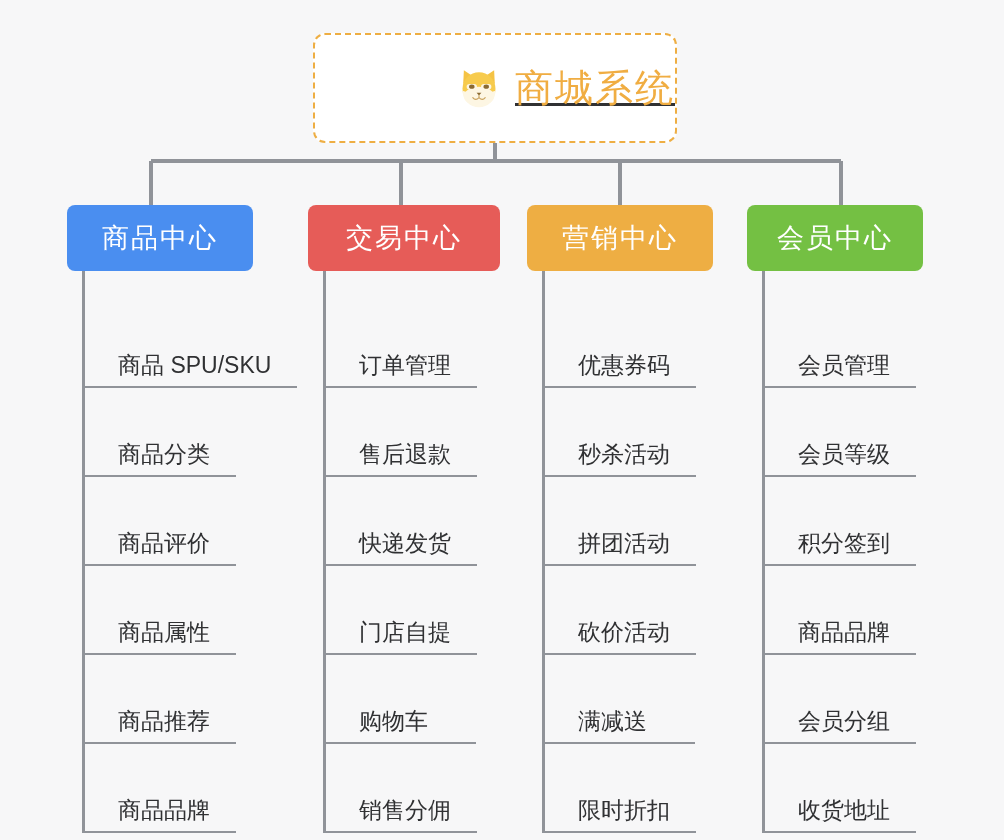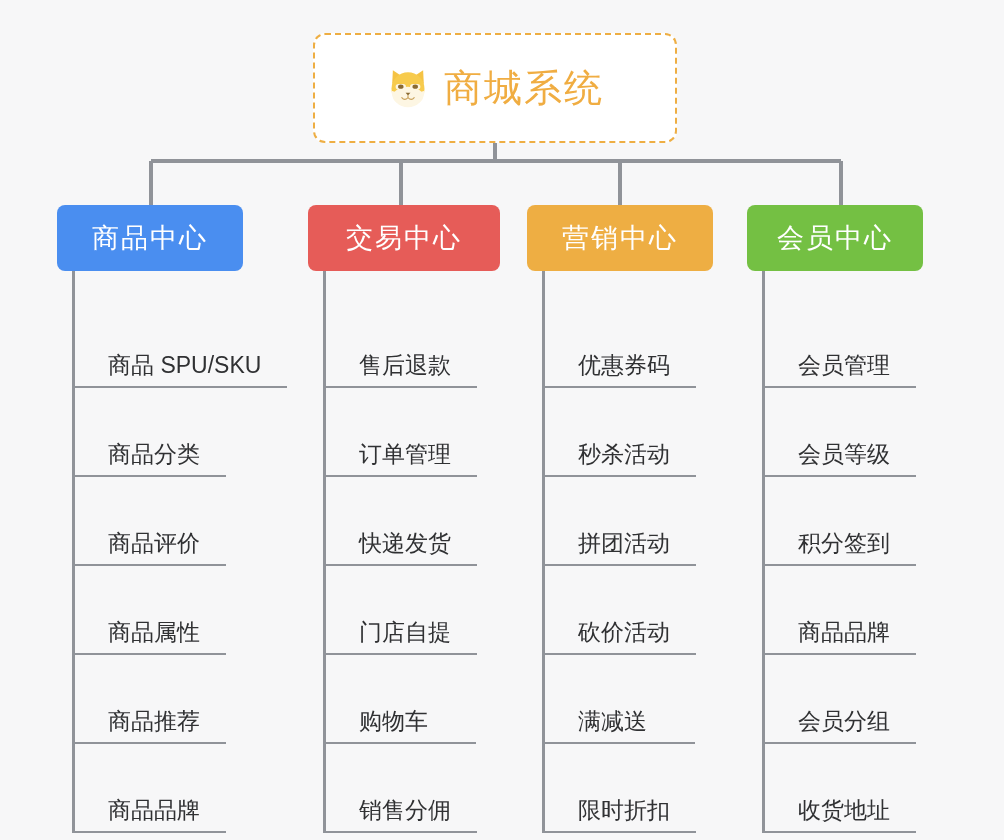--- a/index.html
+++ b/index.html
@@ -40,22 +40,23 @@
     left: 313px;
     top: 33px;
     width: 364px;
     height: 110px;
     box-sizing: border-box;
     background: #ffffff;
     border: 2px dashed #eeae43;
     border-radius: 12px;
     display: flex;
     align-items: center;
-    justify-content: center;
+    justify-content: flex-end;
     gap: 14px;
+    text-decoration: underline;
   }
   .root-emoji {
     font-size: 40px;
     line-height: 1;
     display: block;
   }
   .root-emoji svg { display: block; }
   .root-title {
     font-size: 38px;
     color: #f0ad42;
@@ -105,21 +106,21 @@
     min-width: 150px;
   }
   .leaf-label {
     font-size: 23px;
     color: #303133;
     white-space: nowrap;
     line-height: 1.2;
   }
 
   
-  .branch-0 { left: 57px;  }
+  .branch-0 { left: 67px;  }
   .branch-1 { left: 308px; }
   .branch-2 { left: 527px; }
   .branch-3 { left: 747px; }
 
   .branch-0 .branch-header { width: 186px; background: #4a8ef0; }
   .branch-1 .branch-header { width: 192px; background: #e65c58; }
   .branch-2 .branch-header { width: 186px; background: #eeae43; }
   .branch-3 .branch-header { width: 176px; background: #74c043; }
 </style>
 </head>
@@ -186,24 +187,24 @@
       <div class="leaf">
           <span class="leaf-label">商品品牌</span>
         </div>
     </div>
   </div>
 
   <div class="branch branch-1">
     <div class="branch-header">交易中心</div>
     <div class="leaf-list">
       <div class="leaf">
+          <span class="leaf-label">订单管理</span>
+        </div>
+      <div class="leaf">
           <span class="leaf-label">售后退款</span>
-        </div>
-      <div class="leaf">
-          <span class="leaf-label">订单管理</span>
         </div>
       <div class="leaf">
           <span class="leaf-label">快递发货</span>
         </div>
       <div class="leaf">
           <span class="leaf-label">门店自提</span>
         </div>
       <div class="leaf">
           <span class="leaf-label">购物车</span>
         </div>

